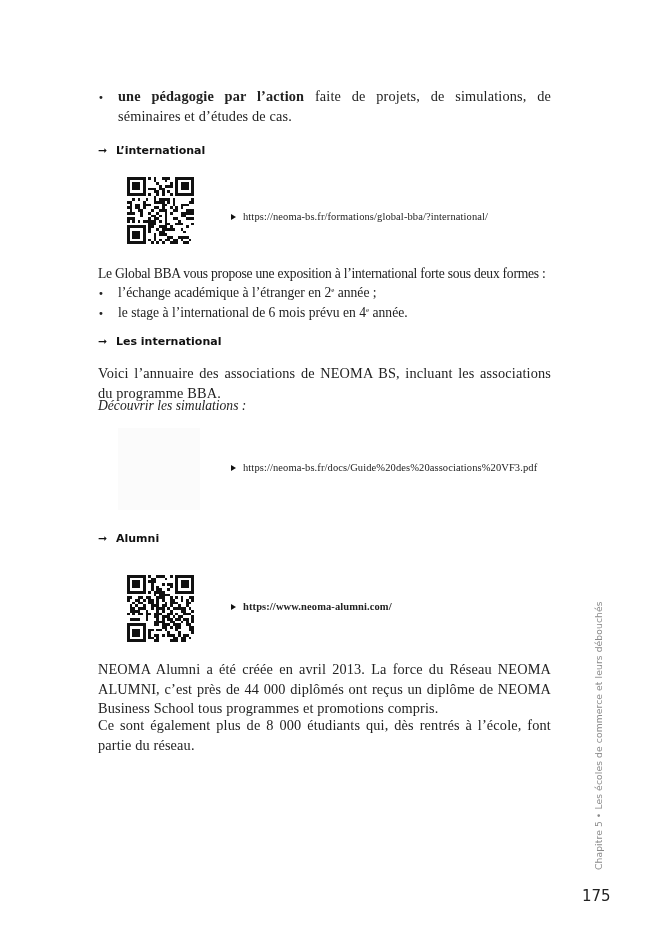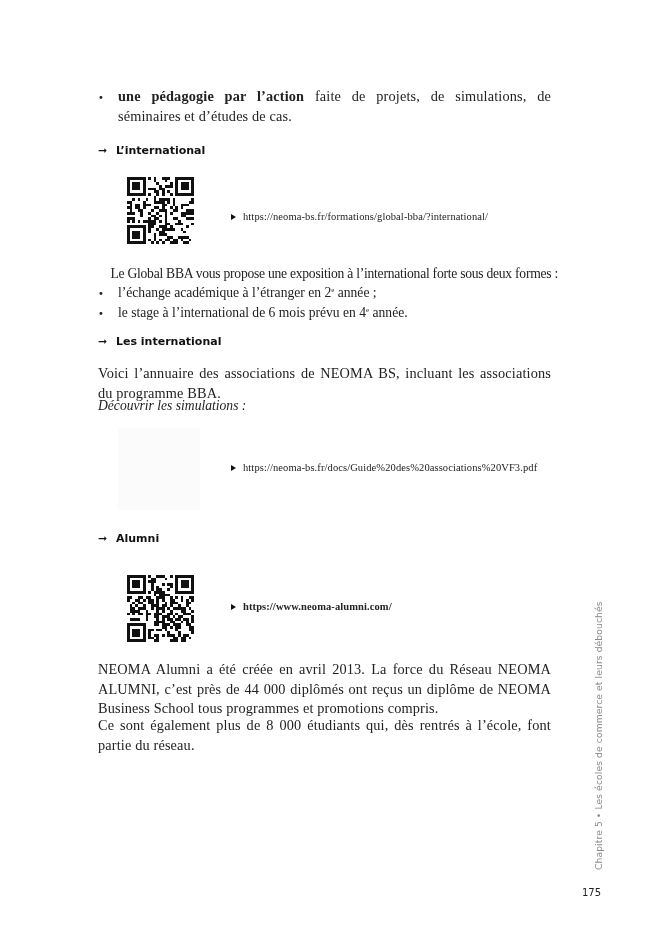--- a/index.html
+++ b/index.html
@@ -12,21 +12,21 @@
   .bullet { position:absolute; left:0; top:0; font-family:"DejaVu Sans", sans-serif; font-size:10px; }
   .section-head { font-family:"DejaVu Sans", sans-serif; font-size:11px; font-weight:bold; color:#111; }
   .arrow { display:inline-block; width:18px; font-family:"DejaVu Sans", sans-serif; font-size:11px; }
   .link-row { font-family:"Liberation Serif", serif; font-size:10.5px; color:#222; letter-spacing:0.1px; }
   .tri { display:inline-block; width:0; height:0; border-top:3.5px solid transparent; border-bottom:3.5px solid transparent; border-left:5px solid #111; margin-right:7px; vertical-align:0px; }
   .qr { position:absolute; width:67px; height:67px; display:grid; grid-template-columns:repeat(25,1fr); grid-template-rows:repeat(25,1fr); }
   .qr span { display:block; }
   .qr span.b { background:#111; }
   .side { position:absolute; left:593px; top:870px; transform-origin:left top; transform:rotate(-90deg);
           font-family:"DejaVu Sans", sans-serif; font-size:9.2px; color:#8a8a8a; white-space:nowrap; letter-spacing:0.1px; }
-  .pagenum { font-family:"DejaVu Sans", sans-serif; font-size:10px; color:#222; }
+  .pagenum { font-family:"DejaVu Sans", sans-serif; font-size:15px; color:#222; }
   sup { font-size:7px; vertical-align:5px; line-height:0; }
 </style>
 </head>
 <body>
 
 <div class="abs body-lg just" style="left:98px; top:87px; width:453px; padding-left:20px; box-sizing:border-box;">
   <span class="bullet" style="top:1px;">•</span>
   <b>une pédagogie par l’action</b><span> faite de projets, de simulations, de séminaires et d’études de cas.</span>
 </div>
 
@@ -659,21 +659,21 @@
     <span class="b"></span>
     <span class="b"></span>
     <span></span>
     <span></span>
   </div>
 
 <div class="abs link-row" style="left:231px; top:204px;margin-top:7px;">
   <span class="tri"></span><span>https://neoma-bs.fr/formations/global-bba/?international/</span>
 </div>
 
-<div class="abs body-text" style="left:98px; top:264px; width:460px; white-space:nowrap; letter-spacing:-0.25px;text-align:right;">Le Global BBA vous propose une exposition à l’international forte sous deux formes :</div>
+<div class="abs body-text" style="left:98px; top:264px; width:460px; white-space:nowrap; letter-spacing:-0.25px;">Le Global BBA vous propose une exposition à l’international forte sous deux formes :</div>
 
 <div class="abs body-text" style="left:98px; top:283px; padding-left:20px;">
   <span class="bullet" style="top:1px;">•</span>
   <span>l’échange académique à l’étranger en 2</span><sup>e</sup><span> année ;</span>
 </div>
 <div class="abs body-text" style="left:98px; top:303px; padding-left:20px;">
   <span class="bullet" style="top:1px;">•</span>
   <span>le stage à l’international de 6 mois prévu en 4</span><sup>e</sup><span> année.</span>
 </div>
 

